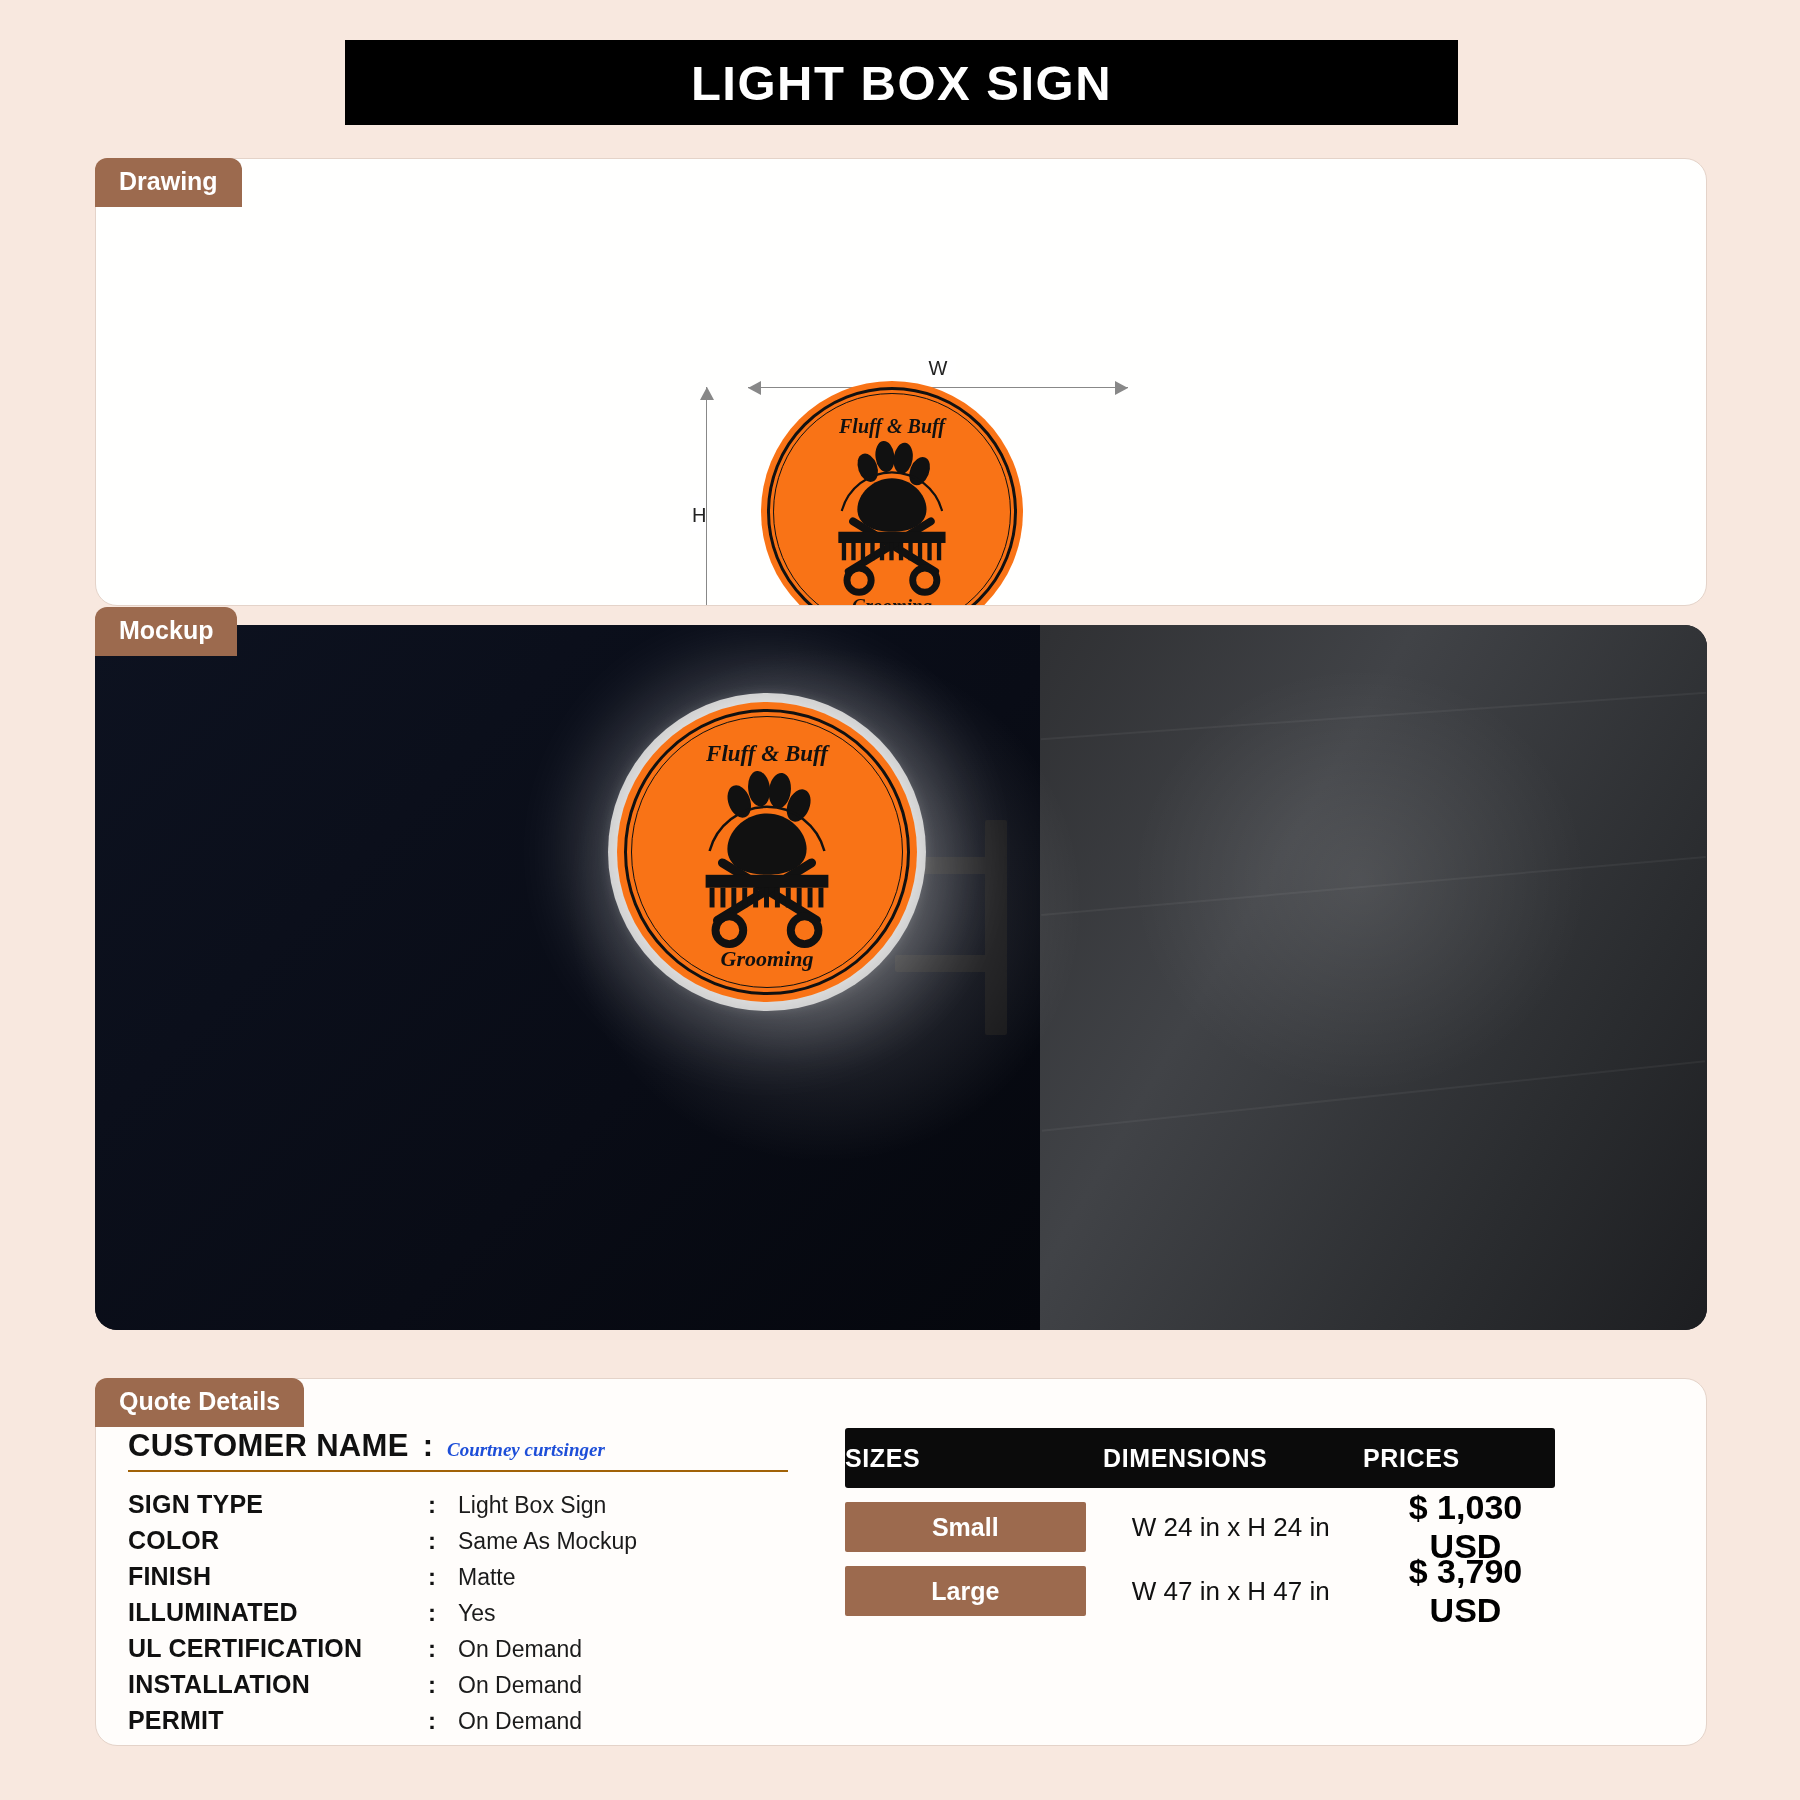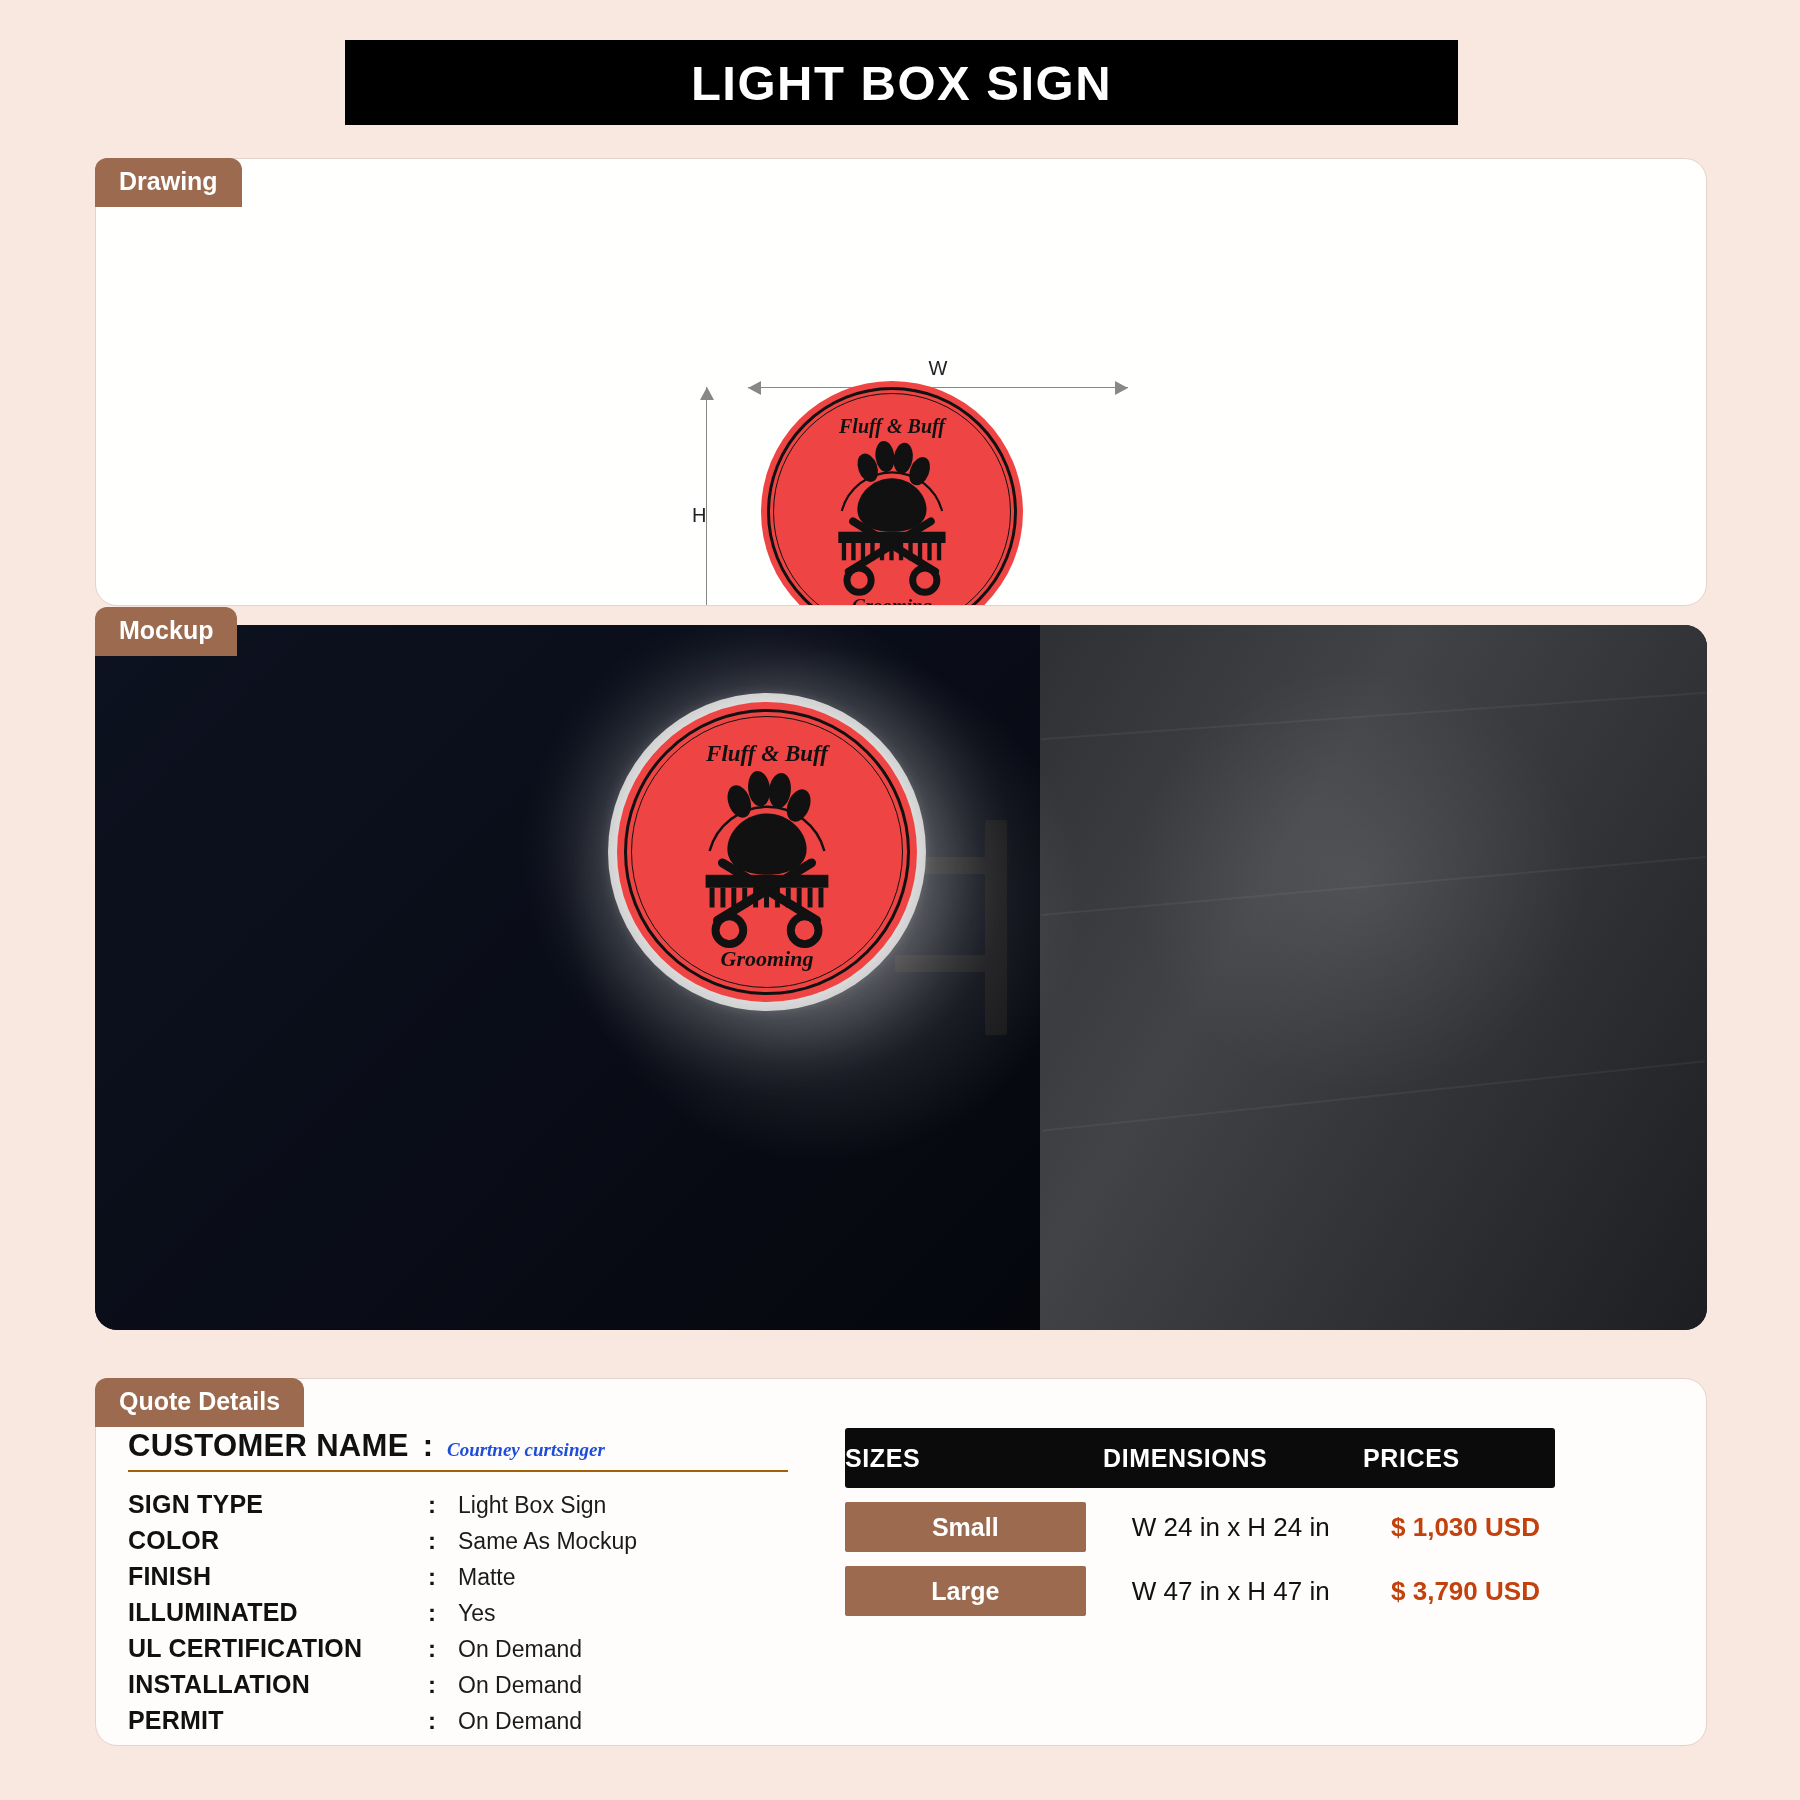--- a/index.html
+++ b/index.html
@@ -139,21 +139,21 @@
     font-size: 20px;
     color: #222;
     background: #ffffff;
     padding: 6px 0;
   }
 
   
   .logo-disc {
     position: relative;
     border-radius: 50%;
-    background: #ef4444;
+    background: #f97316;
     overflow: hidden;
   }
   .logo-disc .ring-outer {
     position: absolute;
     left: 2.2%; top: 2.2%;
     width: 95.6%; height: 95.6%;
     border-radius: 50%;
     border: 3px solid #111;
   }
   .logo-disc .ring-inner {
@@ -339,23 +339,23 @@
   }
   .pt-dim {
     width: 260px;
     text-align: center;
     font-size: 26px;
     color: #111;
   }
   .pt-price {
     width: 192px;
     text-align: center;
-    font-size: 26px;
-    font-weight: bold;
-    color: #c2410c;
+    font-size: 34px;
+    font-weight: bold;
+    color: #000000;
   }
 </style>
 </head>
 <body>
 
 <div class="page">
 
   <div class="title-bar">
     <span class="title-text">LIGHT BOX SIGN</span>
   </div>

